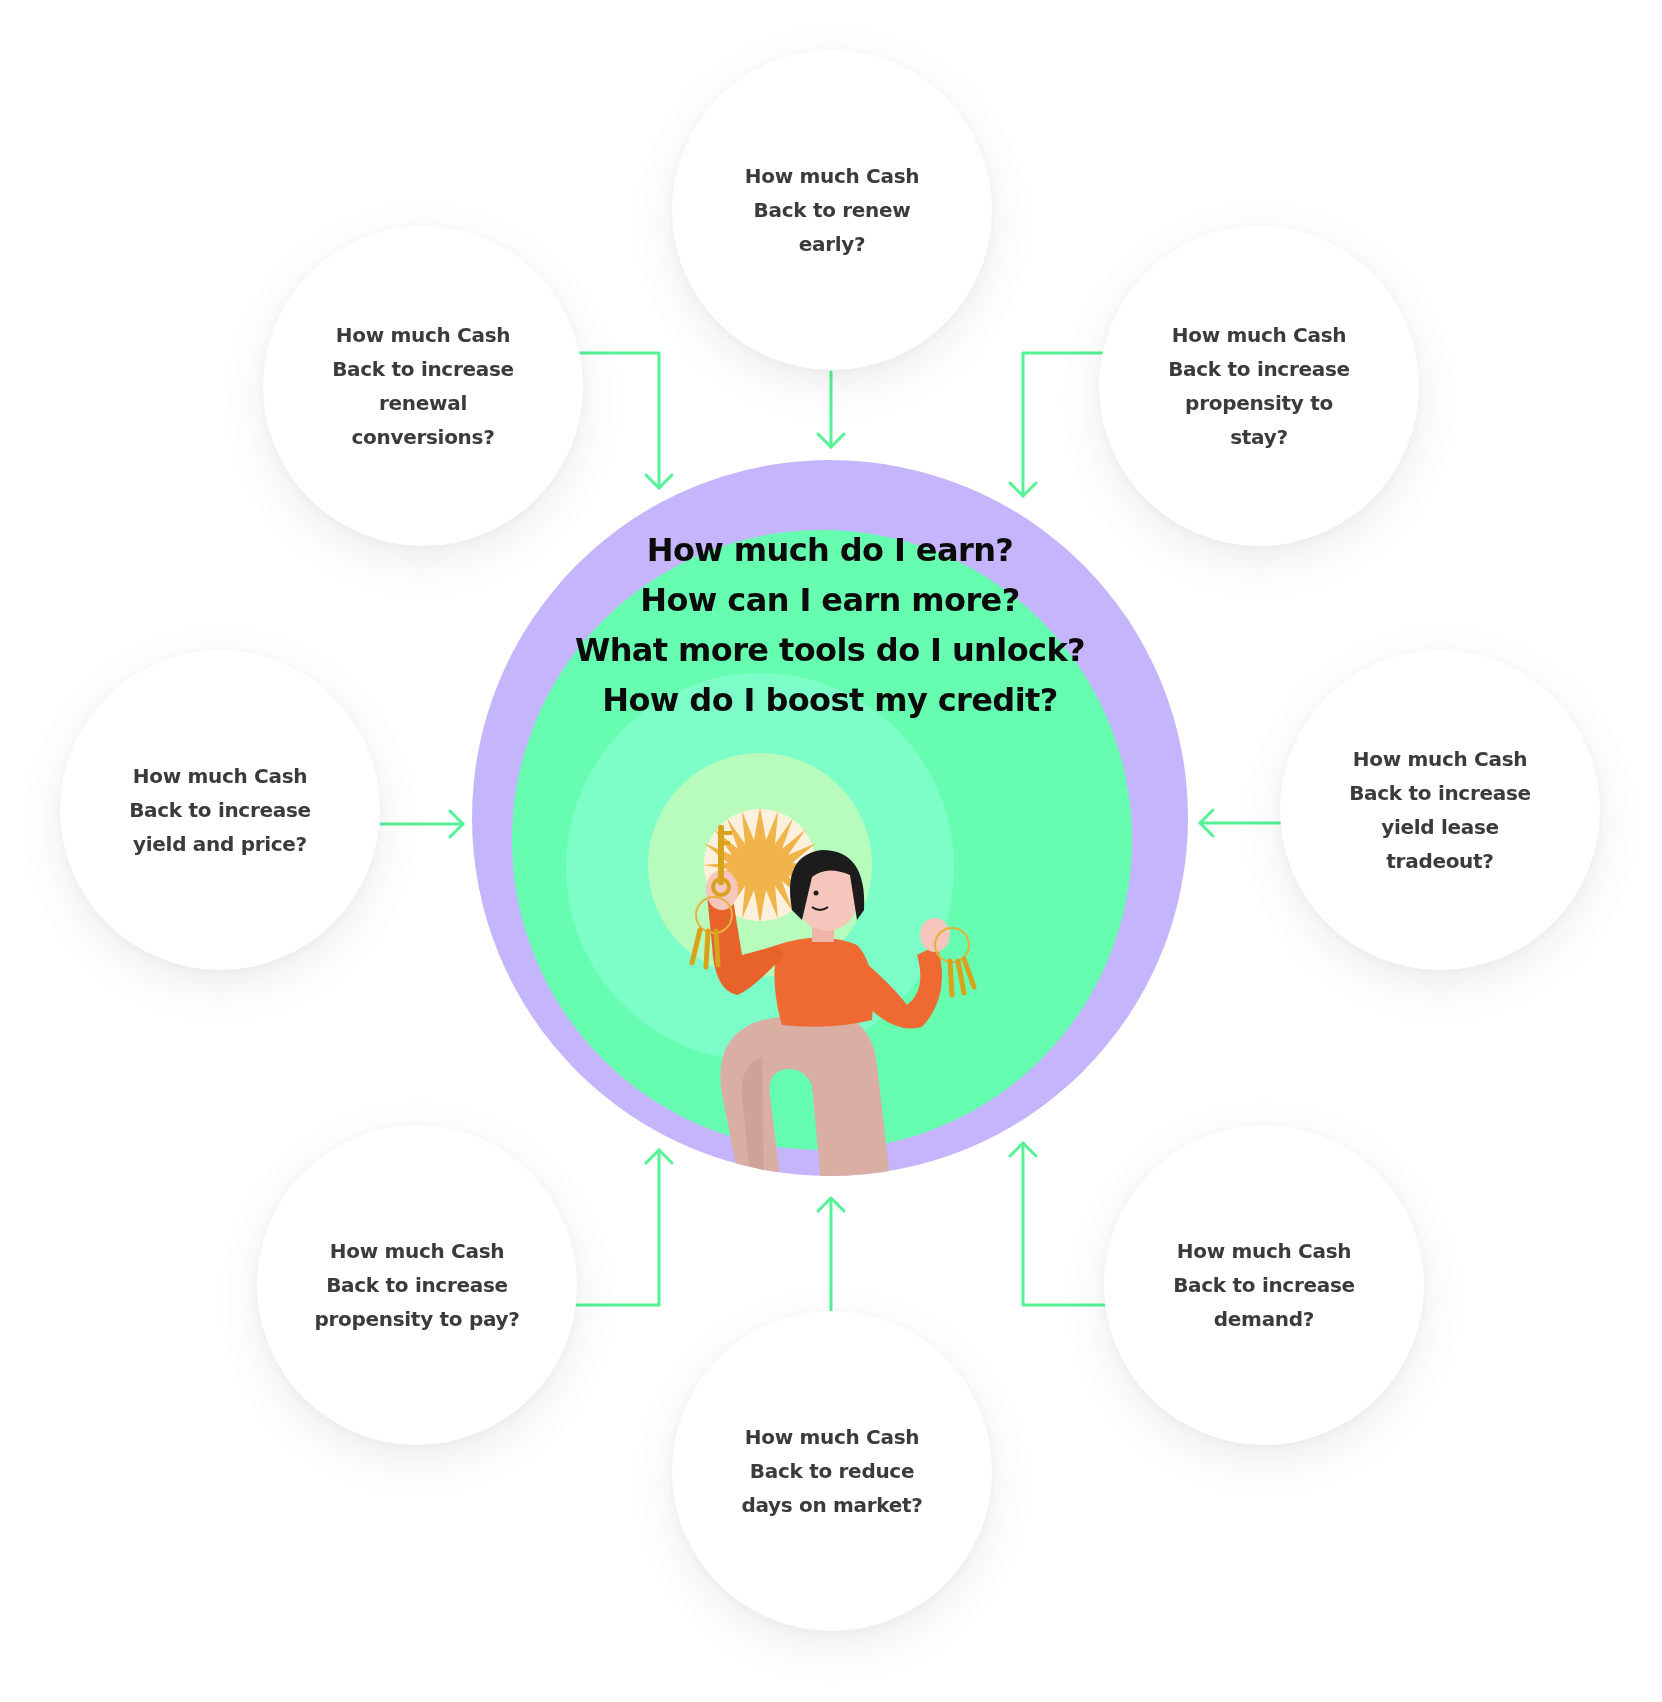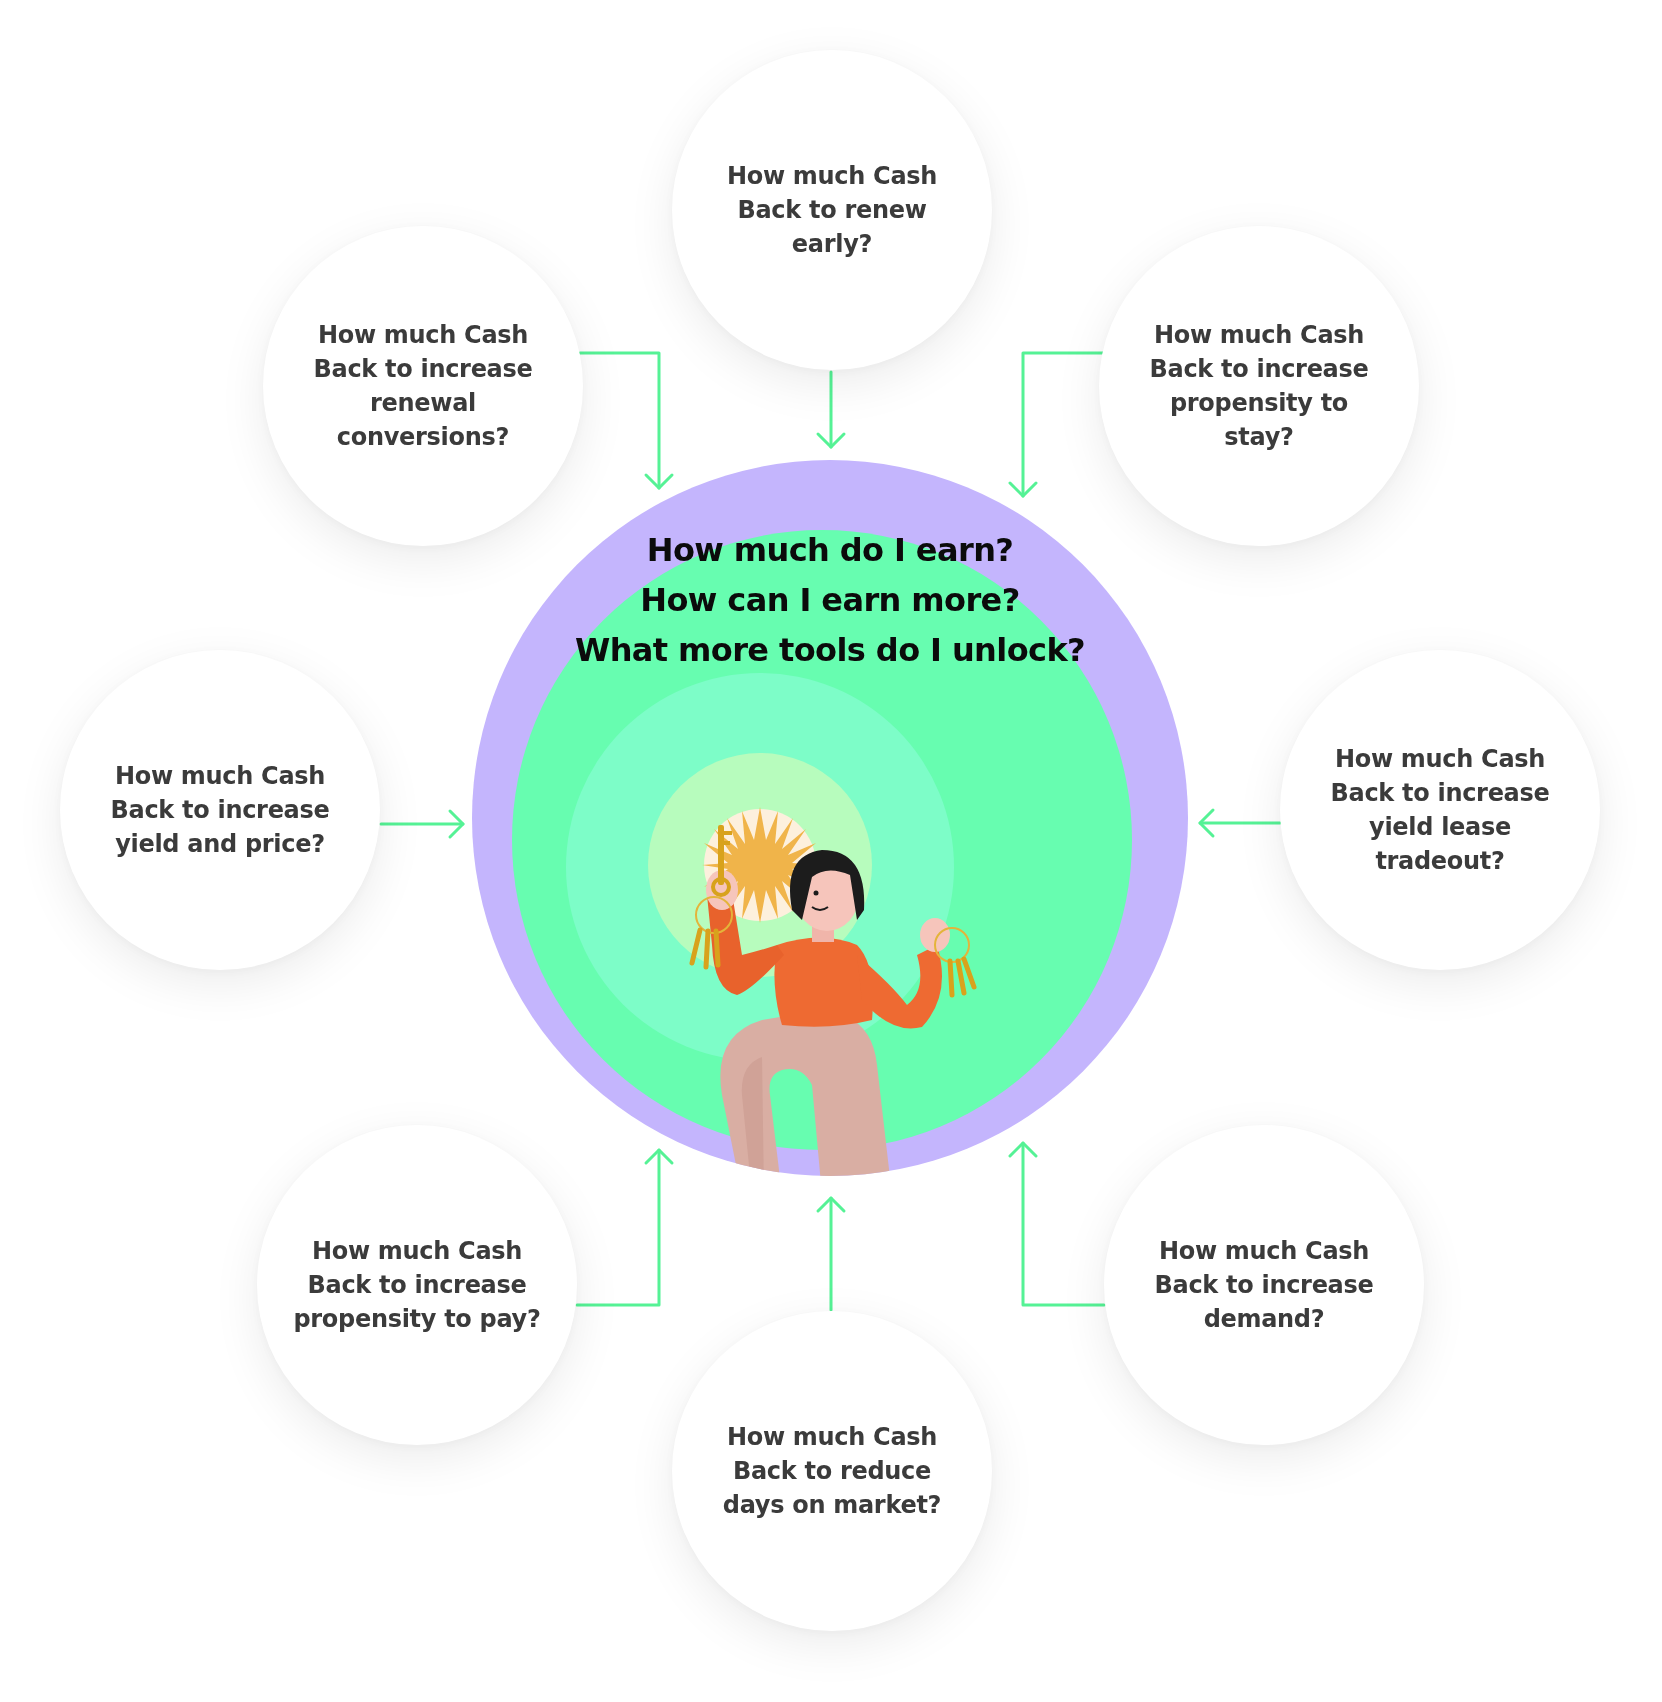--- a/index.html
+++ b/index.html
@@ -7,21 +7,21 @@
   .stage { position: absolute; left: 0; top: 0; width: 1662px; height: 1702px; }
   .sat {
     position: absolute; width: 320px; height: 320px; border-radius: 50%;
     background: #ffffff;
     box-shadow: 0 14px 48px rgba(0,0,0,0.08), 0 2px 10px rgba(0,0,0,0.03);
     display: flex; align-items: center; justify-content: center;
     text-align: center; box-sizing: border-box; padding: 0 30px;
   }
   .sat-text {
     font-family: "DejaVu Sans", sans-serif; font-weight: bold;
-    font-size: 24px; line-height: 34px; color: #3b3b3b; letter-spacing: -0.3px;
+    font-size: 20px; line-height: 34px; color: #3b3b3b; letter-spacing: -0.3px;
     white-space: pre-line;
   }
   .hub {
     position: absolute; left: 472px; top: 460px; width: 716px; height: 716px;
     border-radius: 50%; background: #c4b5fd; overflow: hidden;
   }
   .ring { position: absolute; border-radius: 50%; }
   .hub-text {
     position: absolute; left: 0; right: 0; top: 540px; text-align: center;
     font-family: "DejaVu Sans", sans-serif; font-weight: bold; font-size: 32px;
@@ -122,20 +122,21 @@
       <path d="M48 135 L40 168 M56 136 L54 172 M64 136 L66 170" stroke="#d8a21c" stroke-width="5" stroke-linecap="round"></path>
 
       <circle cx="300" cy="150" r="17" fill="none" stroke="#e4b43a" stroke-width="2"></circle>
       <path d="M298 166 L300 200 M306 166 L312 198 M312 164 L322 192" stroke="#d8a21c" stroke-width="5" stroke-linecap="round"></path>
     </svg>
 
     <div class="hub-text" style="top:65px;">
       <div>How much do I earn?</div>
       <div>How can I earn more?</div>
       <div>What more tools do I unlock?</div>
+      <div>How do I boost my credit?</div>
     </div>
   </div>
 
   <div class="sat" style="left:672px; top:50px;">
     <span class="sat-text">How much Cash
 Back to renew
 early?</span>
   </div>
   <div class="sat" style="left:1099px; top:226px;">
     <span class="sat-text">How much Cash

